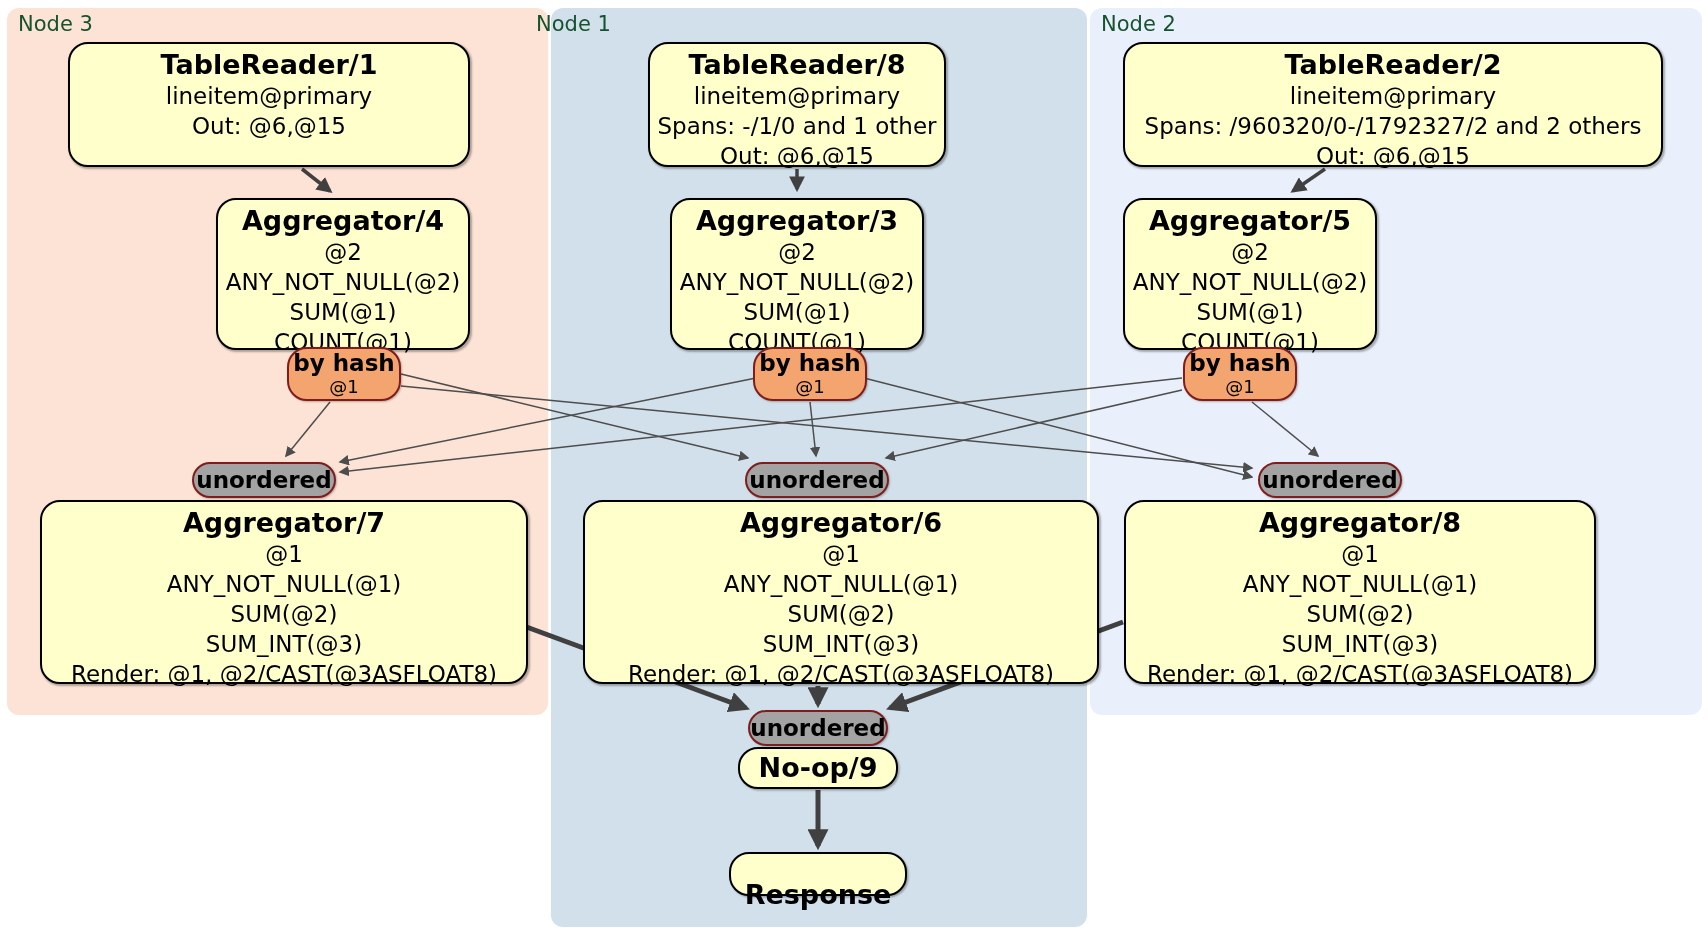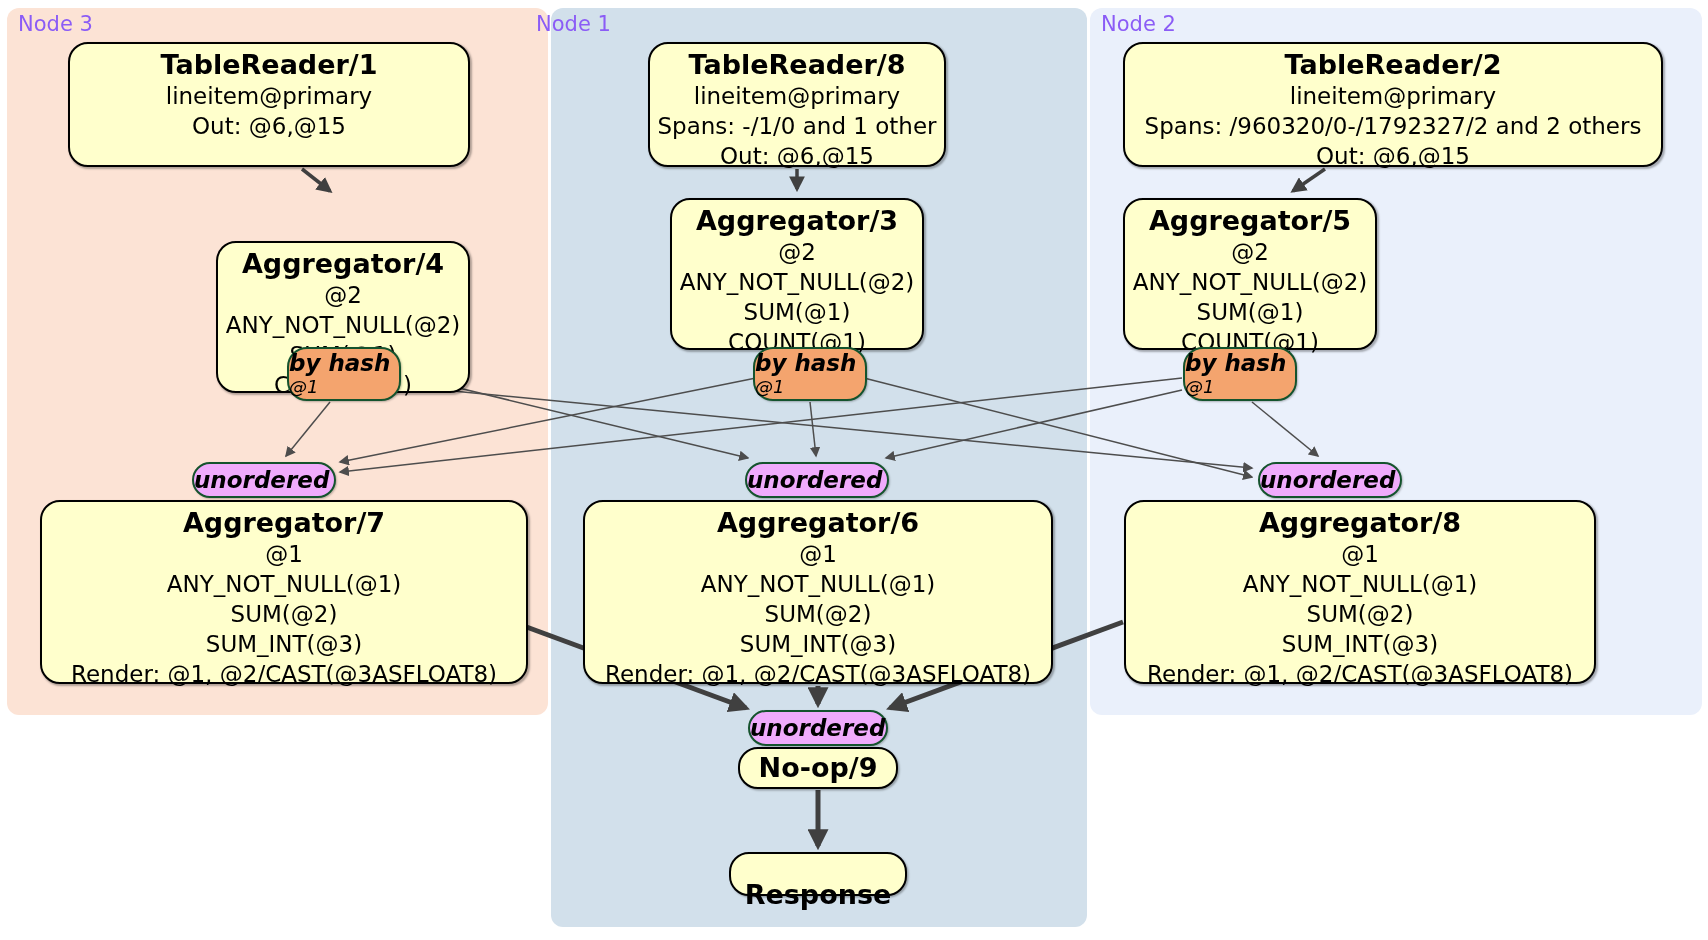--- a/index.html
+++ b/index.html
@@ -4,39 +4,39 @@
 <style>
   html,body { margin:0; padding:0; background:#ffffff; }
   .canvas {
     position:relative; width:1708px; height:940px; overflow:hidden;
     font-family:"DejaVu Sans","Liberation Sans",sans-serif; color:#000;
   }
   .nodebg { position:absolute; border-radius:12px; }
   .bg-node3 { left:7px;   top:8px; width:541px; height:707px; background:#fce3d5; }
   .bg-node1 { left:551px; top:8px; width:536px; height:919px; background:#d2e0eb; }
   .bg-node2 { left:1090px;top:8px; width:612px; height:707px; background:#eaf0fb; }
-  .nodelabel { position:absolute; font-size:21px; line-height:24px; color:#8b5cf6; }
+  .nodelabel { position:absolute; font-size:21px; line-height:24px; color:#14532d; }
   .edges { position:absolute; left:0; top:0; width:1708px; height:940px; }
 
   .box {
     position:absolute; background:#ffffcc; border:2px solid #000; border-radius:20px;
     text-align:center; box-sizing:border-box; padding-top:4px; white-space:nowrap;
     box-shadow:1.5px 1.5px 2px rgba(0,0,0,0.3);
   }
   .box-title { font-weight:bold; font-size:27px; line-height:33px; }
   .box-line  { font-size:23px; line-height:30px; }
 
   .bubble {
-    position:absolute; border:2px solid #14532d; box-sizing:border-box; 
-    white-space:nowrap; box-shadow:1px 1px 2px rgba(0,0,0,0.25);font-style:italic;
+    position:absolute; border:2px solid #7f1d1d; box-sizing:border-box; text-align:center;
+    white-space:nowrap; box-shadow:1px 1px 2px rgba(0,0,0,0.25);
   }
   .router { background:#f4a46e; border-radius:20px; }
   .router .r-label { font-weight:bold; font-size:23px; line-height:28px; }
   .router .r-sub   { font-size:18px; line-height:20px; }
-  .sync { background:#f0abfc; border-radius:18px; }
+  .sync { background:#a3a3a3; border-radius:18px; }
   .sync .s-label { font-weight:bold; font-size:23px; line-height:32px; }
 
   .mini { padding-top:0; }
   .mini .box-title { line-height:38px; }
 </style>
 </head>
 <body>
 
 <div class="canvas">
 
@@ -100,21 +100,21 @@
     <div class="box-line">Out: @6,@15</div>
   </div>
 
   <div class="box" style="left:1123px;top:42px;width:540px;height:125px;">
     <div class="box-title">TableReader/2</div>
     <div class="box-line">lineitem@primary</div>
     <div class="box-line">Spans: /960320/0-/1792327/2 and 2 others</div>
     <div class="box-line">Out: @6,@15</div>
   </div>
 
-  <div class="box" style="left:216px;top:198px;width:254px;height:152px;margin-top:43px;">
+  <div class="box" style="left:216px;top:198px;width:254px;height:152px;">
     <div class="box-title">Aggregator/4</div>
     <div class="box-line">@2</div>
     <div class="box-line">ANY_NOT_NULL(@2)</div>
     <div class="box-line">SUM(@1)</div>
     <div class="box-line">COUNT(@1)</div>
   </div>
 
   <div class="box" style="left:670px;top:198px;width:254px;height:152px;">
     <div class="box-title">Aggregator/3</div>
     <div class="box-line">@2</div>
@@ -156,21 +156,21 @@
 
   <div class="box" style="left:40px;top:500px;width:488px;height:184px;">
     <div class="box-title">Aggregator/7</div>
     <div class="box-line">@1</div>
     <div class="box-line">ANY_NOT_NULL(@1)</div>
     <div class="box-line">SUM(@2)</div>
     <div class="box-line">SUM_INT(@3)</div>
     <div class="box-line">Render: @1, @2/CAST(@3ASFLOAT8)</div>
   </div>
 
-  <div class="box" style="left:583px;top:500px;width:470px;height:184px;">
+  <div class="box" style="left:583px;top:500px;width:516px;height:184px;">
     <div class="box-title">Aggregator/6</div>
     <div class="box-line">@1</div>
     <div class="box-line">ANY_NOT_NULL(@1)</div>
     <div class="box-line">SUM(@2)</div>
     <div class="box-line">SUM_INT(@3)</div>
     <div class="box-line">Render: @1, @2/CAST(@3ASFLOAT8)</div>
   </div>
 
   <div class="box" style="left:1124px;top:500px;width:472px;height:184px;">
     <div class="box-title">Aggregator/8</div>

